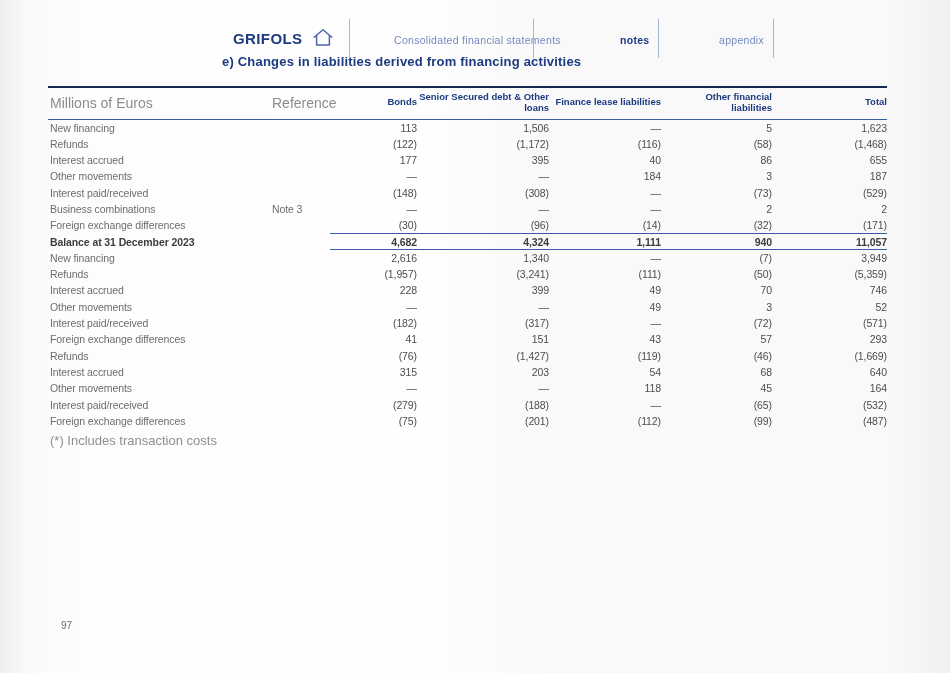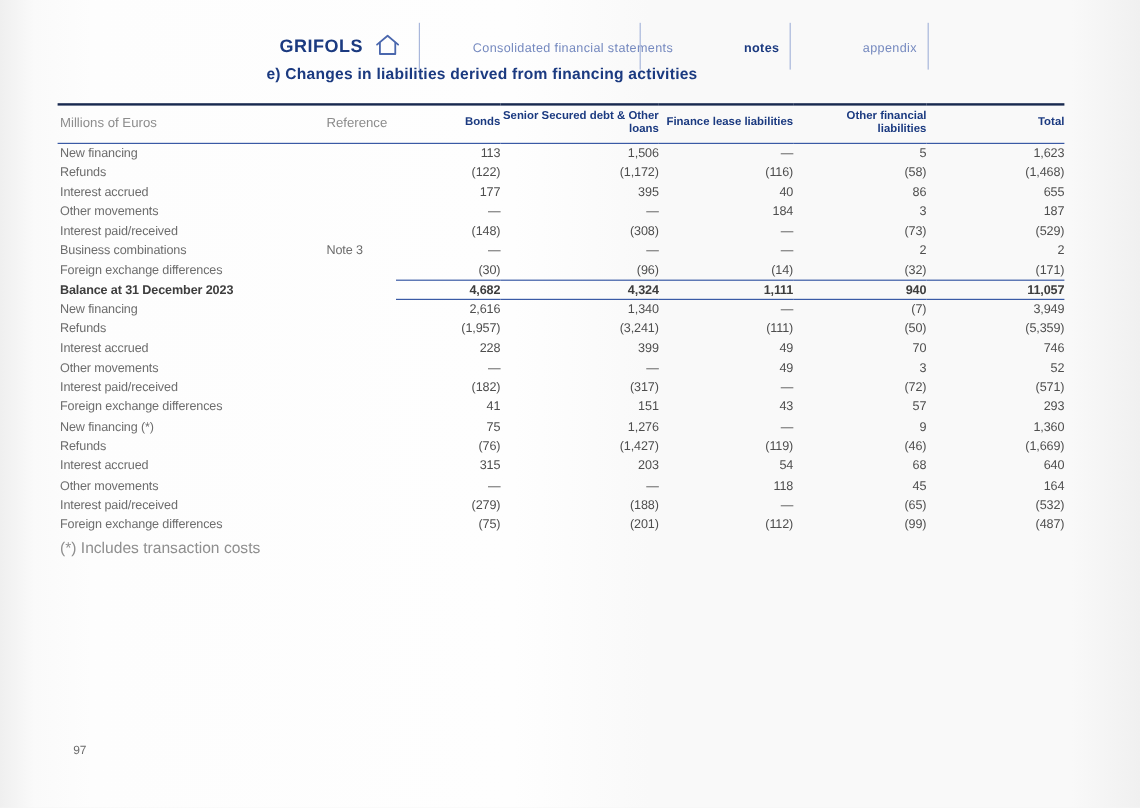--- a/index.html
+++ b/index.html
@@ -46,21 +46,21 @@
   col.c-lease { width: 112px; } col.c-other { width: 111px; } col.c-total { width: 115px; }
 
   thead th {
     border-top: 2px solid var(--darkline);
     border-bottom: 1.3px solid var(--rule);
     font-size: 9.5px; font-weight: bold; color: var(--navy);
     text-align: right; vertical-align: middle; padding: 4px 0 5px 2px; height: 28px;
     line-height: 1.15;
   }
   thead th.lbl, thead th.ref {
-    text-align: left; color: #8c8c8c; font-weight: normal; font-size: 11px; padding-left: 2px;
+    text-align: left; color: #8c8c8c; font-weight: normal; font-size: 14px; padding-left: 2px;
   }
 
   td {
     height: 16.3px; padding: 0; font-size: 10.5px; color: #4e4e4e;
     vertical-align: middle; letter-spacing: -0.1px; white-space: nowrap;
   }
   td.lbl { color: #6d6d6d; padding-left: 2px; }
   td.ref { color: #6d6d6d; padding-left: 2px; }
   td.num { text-align: right; }
 
@@ -241,29 +241,20 @@
           <tr class="normal">
             <td class="lbl">Foreign exchange differences</td>
             <td class="ref"></td>
             <td class="num">41</td>
             <td class="num">151</td>
             <td class="num">43</td>
             <td class="num">57</td>
             <td class="num">293</td>
           </tr>
           <tr class="normal">
-            <td class="lbl">New financing (*)</td>
-            <td class="ref"></td>
-            <td class="num">75</td>
-            <td class="num">1,276</td>
-            <td class="num">—</td>
-            <td class="num">9</td>
-            <td class="num">1,360</td>
-          </tr>
-          <tr class="normal">
             <td class="lbl">Refunds</td>
             <td class="ref"></td>
             <td class="num">(76)</td>
             <td class="num">(1,427)</td>
             <td class="num">(119)</td>
             <td class="num">(46)</td>
             <td class="num">(1,669)</td>
           </tr>
           <tr class="normal">
             <td class="lbl">Interest accrued</td>

